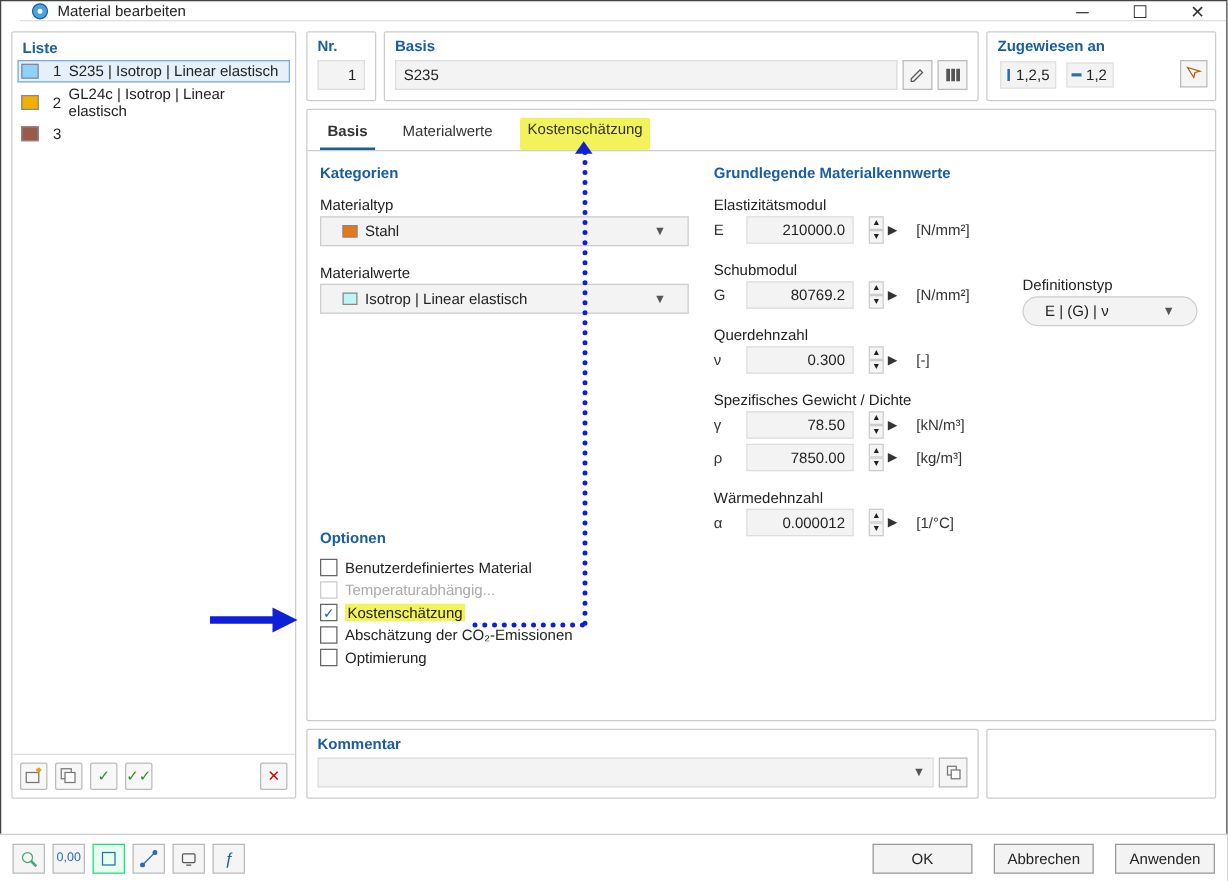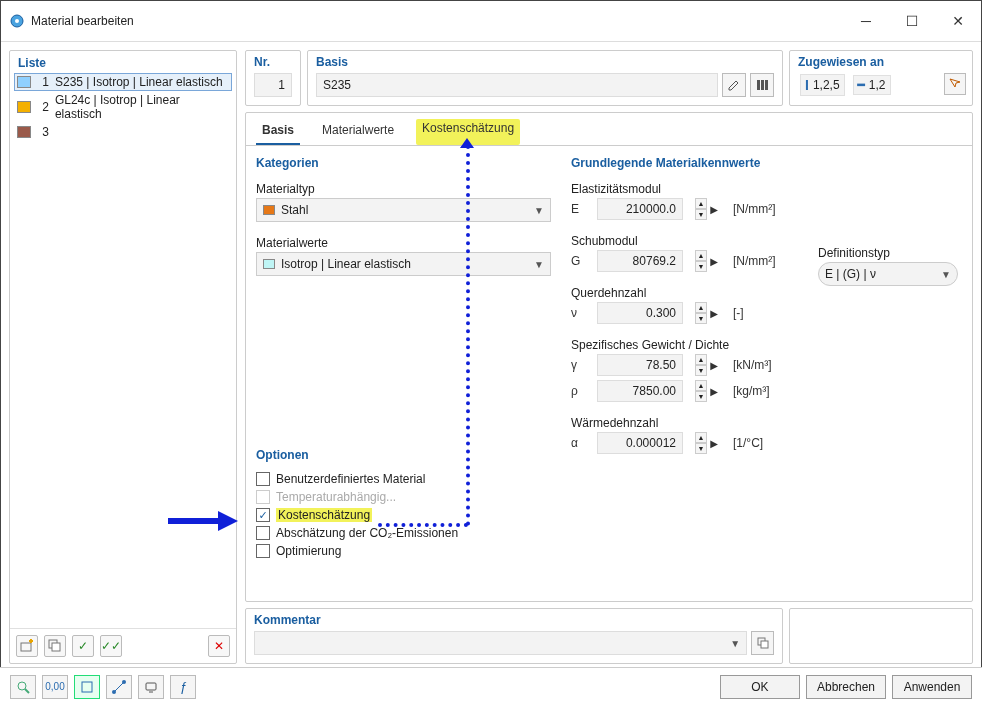--- a/index.html
+++ b/index.html
@@ -8,25 +8,26 @@
     font-family: "Segoe UI", Tahoma, sans-serif;
     font-size: 12px;
     background: #fff;
     color: #222;
     width: 982px;
     height: 705px;
     overflow: hidden;
     border: 1px solid #444;
   }
   .titlebar {
-    height: 41px;
+    height: 16px;
     display: flex;
     align-items: center;
     padding: 0 0 0 8px;
     border-bottom: 1px solid #ddd;
+    margin-left: 15px;
   }
   .titlebar .app-icon {
     width: 16px; height: 16px; margin-right: 6px;
     display: inline-flex; align-items:center; justify-content:center;
   }
   .titlebar .title { flex: 1; }
   .winbtn {
     width: 46px; height: 30px; display: flex; align-items: center; justify-content: center;
     font-size: 14px; color: #333;
   }
@@ -136,21 +137,21 @@
 
   .form-area { flex:1; display:flex; padding: 8px 10px; gap:20px; position:relative; }
   .col { display:flex; flex-direction:column; }
   .col.left { width: 295px; }
   .col.right2 { flex:1; }
 
   .section-title { color:#1a5ea0; font-weight:600; margin:2px 0 8px 0; }
   .sub-label { margin:4px 0 2px 0; }
   .combo {
     display:flex; align-items:center; justify-content:space-between;
-    background:#f3f3f3; border:1px solid #ccc; height:24px; padding:0 6px;
+    background:#f3f3f3; border:1px solid #ccc; height:24px; padding:0 17px;
     width: 295px;
   }
   .combo .sw2 { width:12px; height:10px; border:1px solid #888; margin-right:6px; }
   .combo .lbl { flex:1; }
   .combo .chev { color:#555; font-size:10px; }
 
   .opts { margin-top:auto; }
   .opts .section-title { margin-top:12px; }
   .o-row { display:flex; align-items:center; gap:6px; padding:2px 0; }
   .o-row.disabled { color:#aaa; }
@@ -229,21 +230,21 @@
     background:#fff;
   }
   .toolbtn {
     width:26px; height:24px; border:1px solid #bbb; background:#f5f5f5;
     display:flex; align-items:center; justify-content:center; font-size:13px;
   }
   .toolbtn.sel { border-color:#2d7; background:#e6fff0; }
   .bb-spacer { flex:1; }
   .btn {
     min-width:80px; height:24px; border:1px solid #999; background:#f3f3f3;
-    display:flex; align-items:center; justify-content:center; padding:0 10px;
+    display:flex; align-items:center; justify-content:center; padding:0 10px;margin-left:11px;
   }
 </style>
 </head>
 <body>
 
 <div class="titlebar">
   <span class="app-icon">
     <svg width="16" height="16" viewBox="0 0 16 16">
       <circle cx="8" cy="8" r="6" fill="#4aa3e0" stroke="#1a5ea0"></circle>
       <circle cx="8" cy="8" r="2" fill="#fff"></circle>

